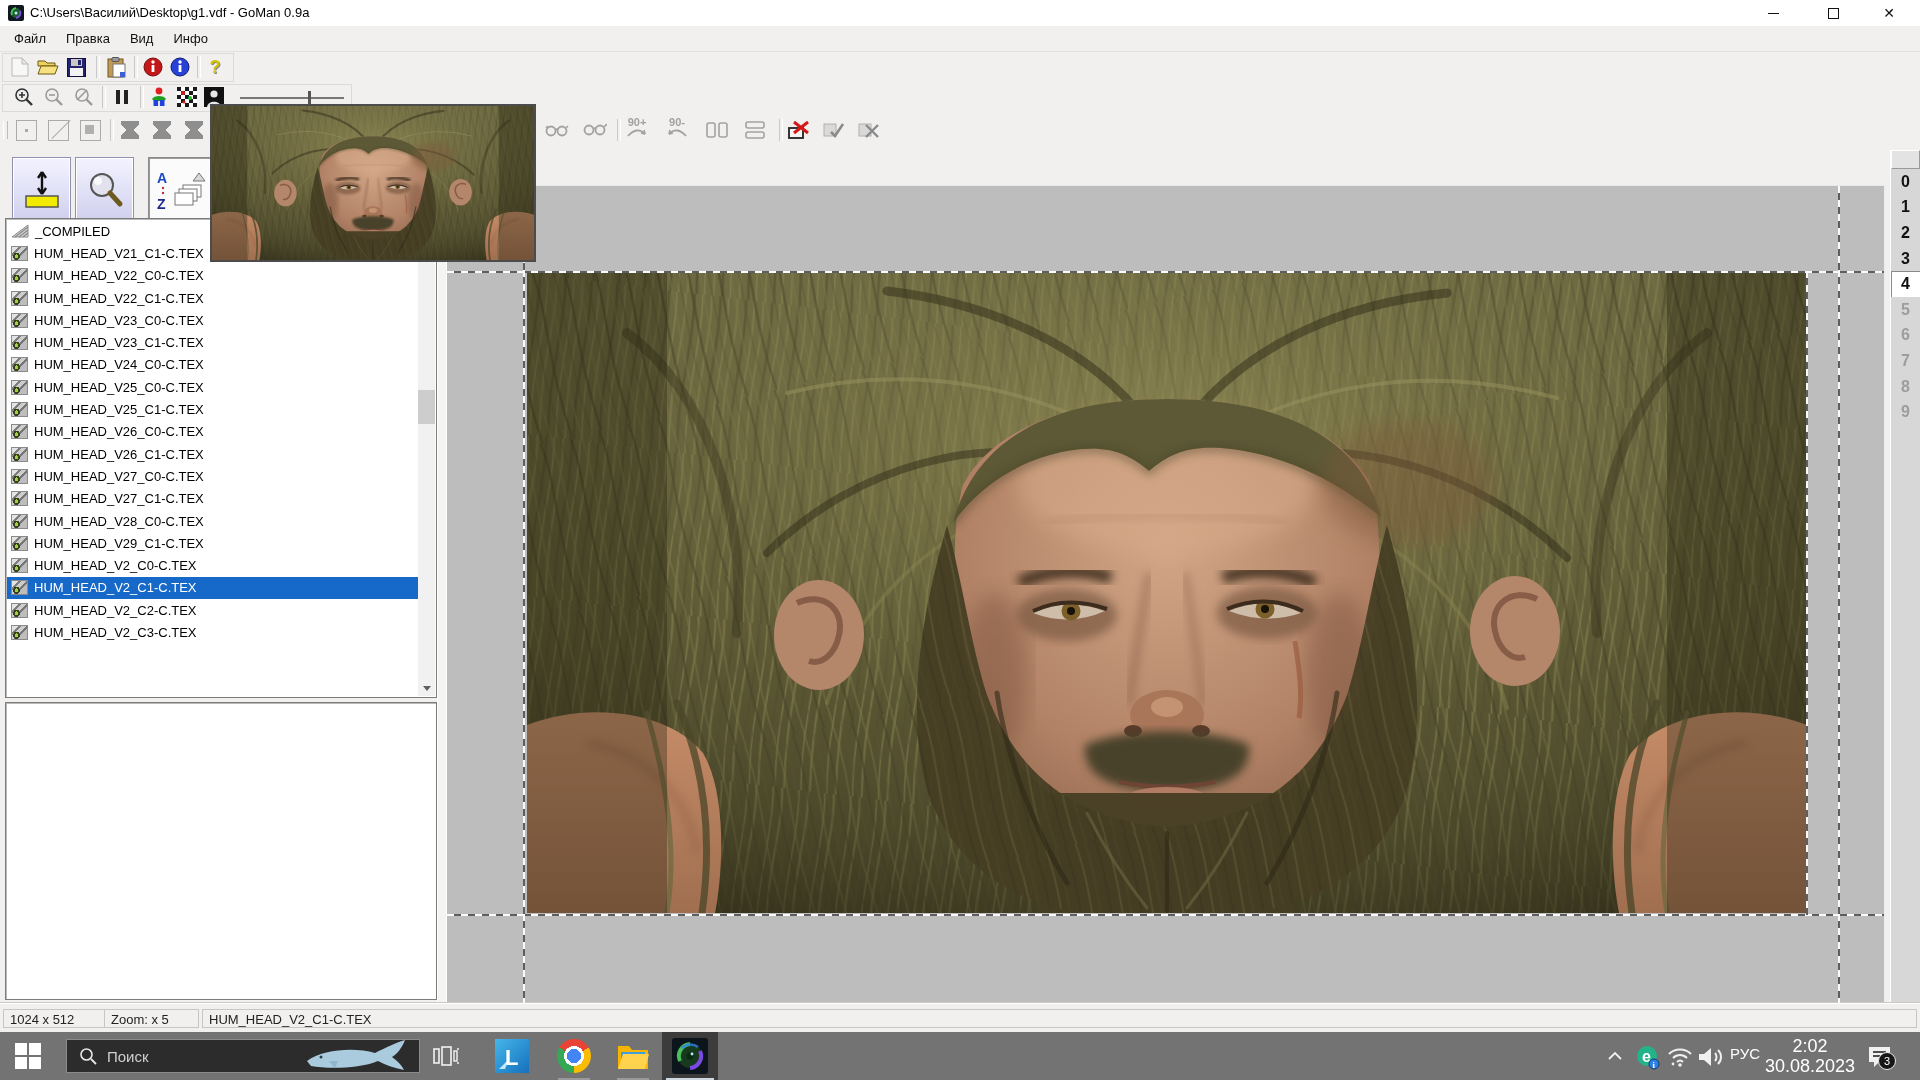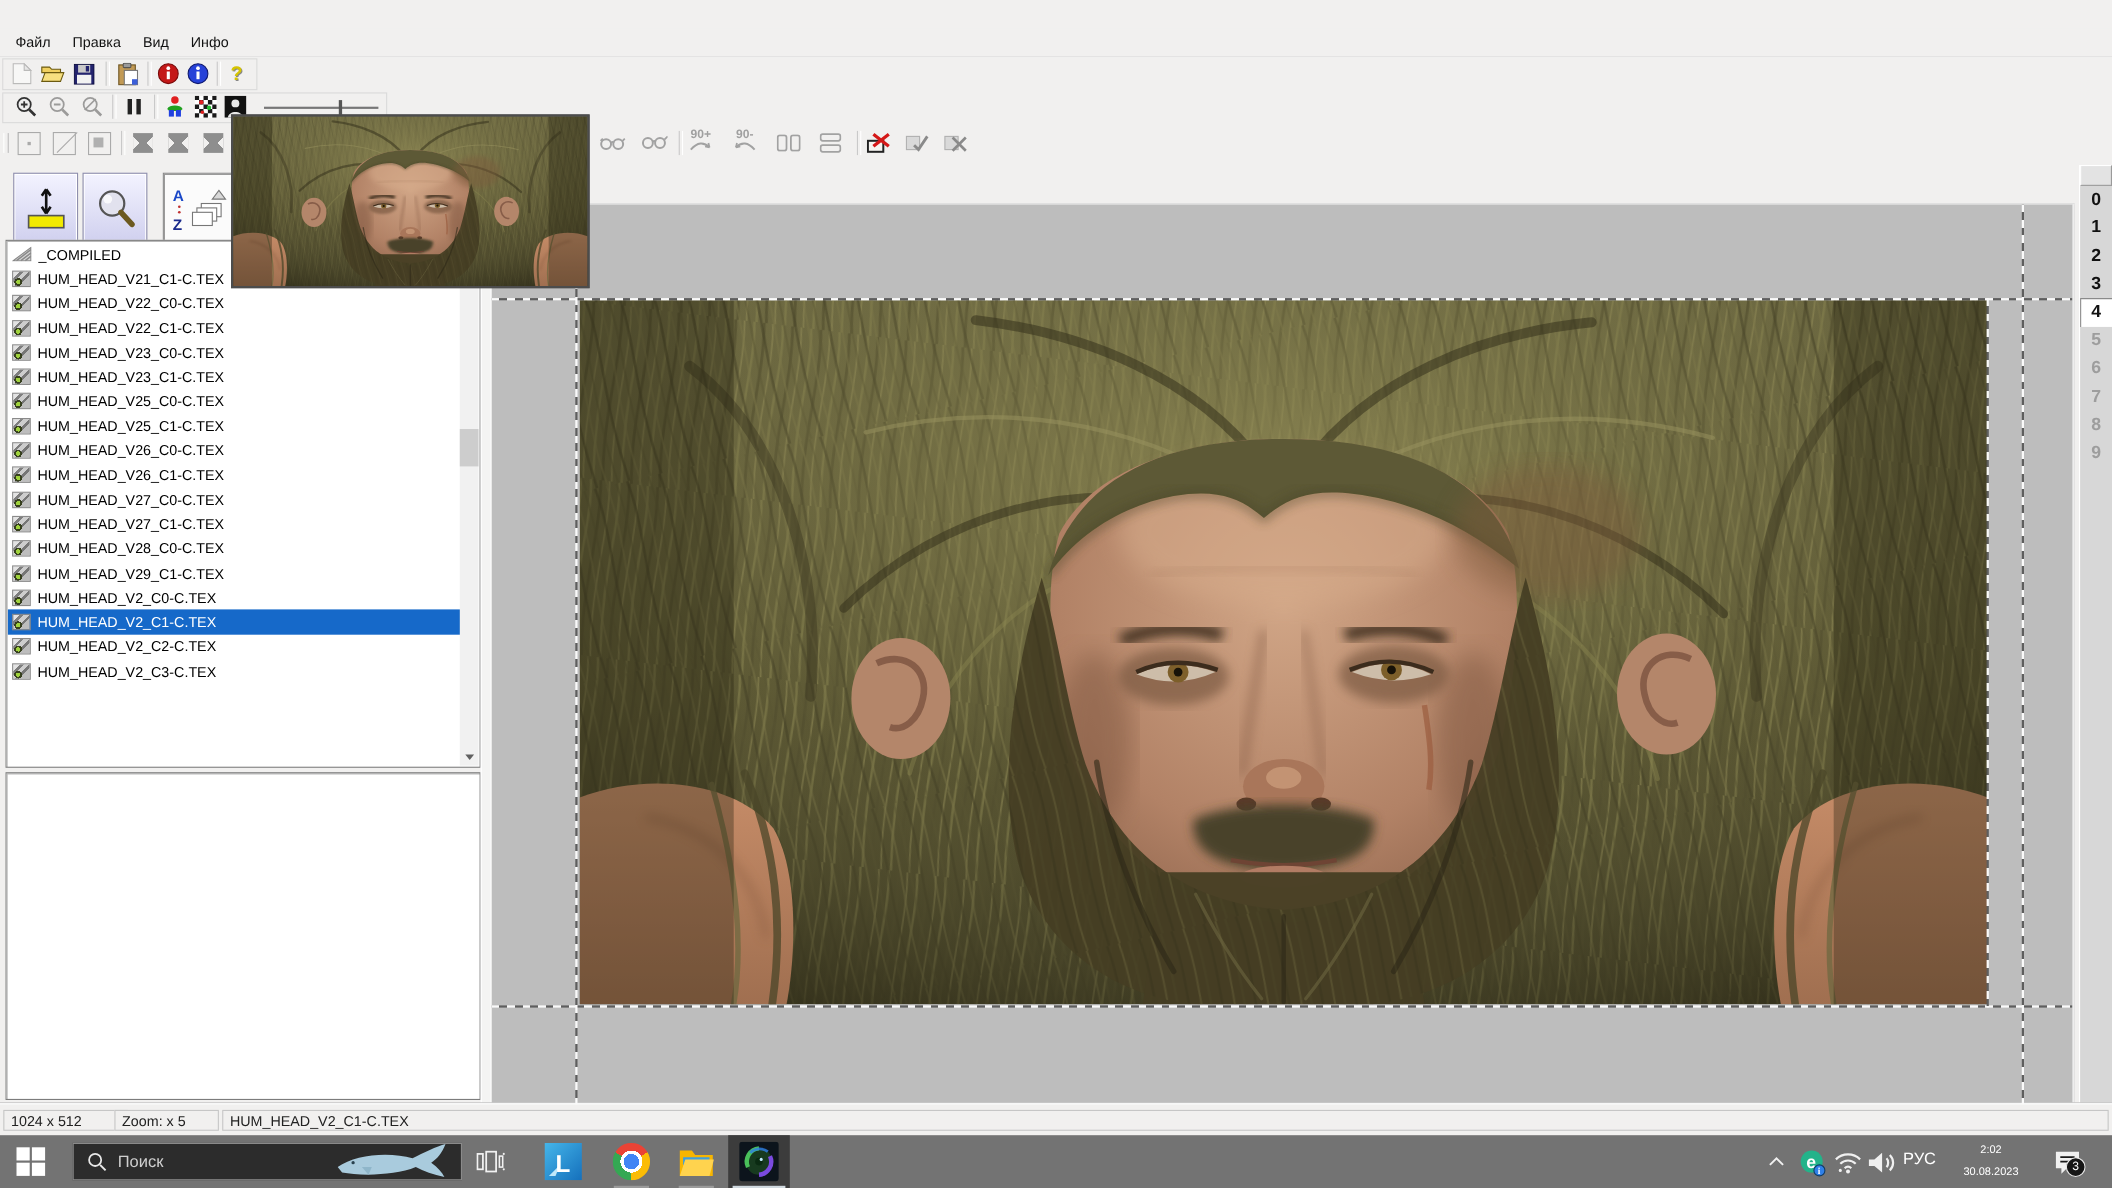--- a/index.html
+++ b/index.html
@@ -80,21 +80,21 @@
   #thumbpopup{position:absolute;left:210px;top:104px;width:322px;height:154px;border:2px solid #4c4c4c;background:#555;z-index:50;}
   
   #taskbar{position:absolute;left:0;top:1032px;width:1920px;height:48px;background:#737373;}
   .tbicon{position:absolute;display:flex;align-items:center;justify-content:center;}
   #searchbox{position:absolute;left:66px;top:7px;width:354px;height:34px;background:#2c2c2c;border:1px solid #8a8a8a;box-sizing:border-box;display:flex;align-items:center;overflow:hidden;}
   #searchbox .ph{font-size:15px;color:#cfcfcf;margin-left:10px;flex:1 1 auto;}
   .runbar{position:absolute;top:46px;height:2px;background:#9a9a9a;}
   #gomantile{position:absolute;left:662px;top:0;width:56px;height:48px;background:#3c3c3c;display:flex;align-items:center;justify-content:center;}
   #gomantile .runhl{position:absolute;left:4px;top:46px;width:48px;height:2px;background:#cfd8de;}
   .traytext{position:absolute;color:#fff;font-size:15px;}
-  #clock{position:absolute;left:1762px;top:4px;width:96px;text-align:center;color:#fff;font-size:10px;line-height:20px;}
+  #clock{position:absolute;left:1762px;top:4px;width:96px;text-align:center;color:#fff;font-size:18px;line-height:20px;}
   .badge{position:absolute;width:18px;height:18px;border-radius:50%;background:#161616;border:1.5px solid #e8e8e8;color:#fff;font-size:11px;display:flex;align-items:center;justify-content:center;box-sizing:border-box;}
   .chrome36{width:34px;height:34px;border-radius:50%;background:
      radial-gradient(circle at center,#4285f4 0 7px,#fff 7px 10px,transparent 10px),
      conic-gradient(from -60deg,#ea4335 0 120deg,#fbbc05 120deg 240deg,#34a853 240deg 360deg);}
   .winlogo{display:grid;grid-template-columns:12px 12px;grid-template-rows:12px 12px;gap:2px;}
   .winlogo span{background:#fff;}
 </style>
 </head>
 <body>
 
@@ -223,20 +223,39 @@
       </g>
 
       <rect width="140" height="640" fill="#23200f" opacity="0.35"></rect>
       <rect x="1140" width="140" height="640" fill="#23200f" opacity="0.35"></rect>
     </g>
   </defs>
 </svg>
 
 <div id="app">
 
+  <div id="titlebar">
+    <svg class="ic abs" style="left:8px;top:5px" width="16" height="16" viewBox="0 0 16 16">
+      <rect width="16" height="16" rx="2" fill="#10181f"></rect>
+      <circle cx="8" cy="8" r="5" fill="#1e5a2a"></circle>
+      <path d="M4,10 A5,5 0 0 1 8,3" stroke="#49c05a" stroke-width="2" fill="none"></path>
+      <path d="M12,6 A5,5 0 0 1 8,13" stroke="#7a4ae0" stroke-width="2" fill="none"></path>
+      <circle cx="8" cy="8" r="1.5" fill="#b8f0ff"></circle>
+    </svg>
+    <span class="ttext">C:\Users\Василий\Desktop\g1.vdf - GoMan 0.9a</span>
+    <div class="winbtn" style="left:1750px">
+        <div class="minbar"></div>
+      </div>
+    <div class="winbtn" style="left:1810px">
+        <div class="maxbox"></div>
+      </div>
+    <div class="winbtn" style="left:1866px">
+        <span class="closex">✕</span>
+      </div>
+  </div>
 
   <div id="menubar">
     <span class="menuitem">Файл</span>
     <span class="menuitem">Правка</span>
     <span class="menuitem">Вид</span>
     <span class="menuitem">Инфо</span>
   </div>
 
   <div id="tb1" class="tbrow">
     <div class="band" style="left:2px;width:230px;height:27px"></div>
@@ -495,20 +514,24 @@
           <span class="icn fileicon"></span>
           <span class="ltxt">HUM_HEAD_V22_C1-C.TEX</span>
         </div>
         <div class="lrow">
           <span class="icn fileicon"></span>
           <span class="ltxt">HUM_HEAD_V23_C0-C.TEX</span>
         </div>
         <div class="lrow">
           <span class="icn fileicon"></span>
           <span class="ltxt">HUM_HEAD_V23_C1-C.TEX</span>
+        </div>
+        <div class="lrow">
+          <span class="icn fileicon"></span>
+          <span class="ltxt">HUM_HEAD_V24_C0-C.TEX</span>
         </div>
         <div class="lrow">
           <span class="icn fileicon"></span>
           <span class="ltxt">HUM_HEAD_V25_C0-C.TEX</span>
         </div>
         <div class="lrow">
           <span class="icn fileicon"></span>
           <span class="ltxt">HUM_HEAD_V25_C1-C.TEX</span>
         </div>
         <div class="lrow">

